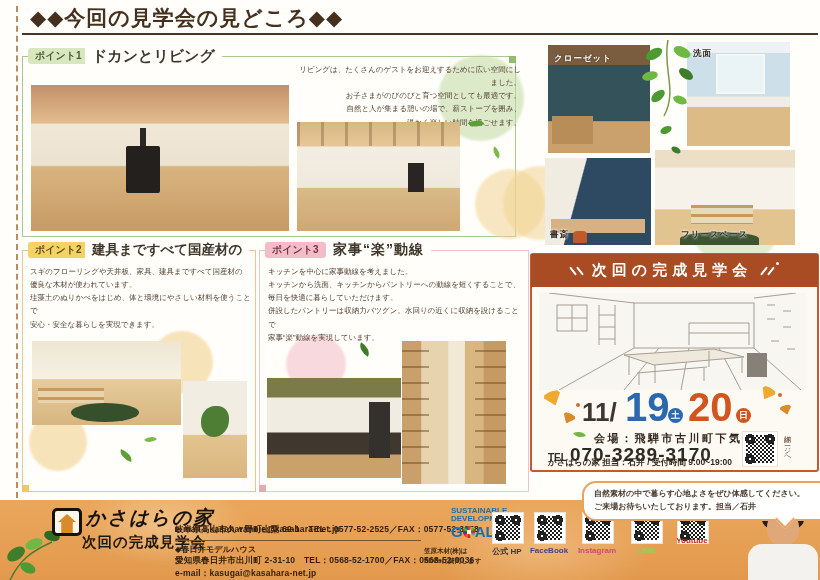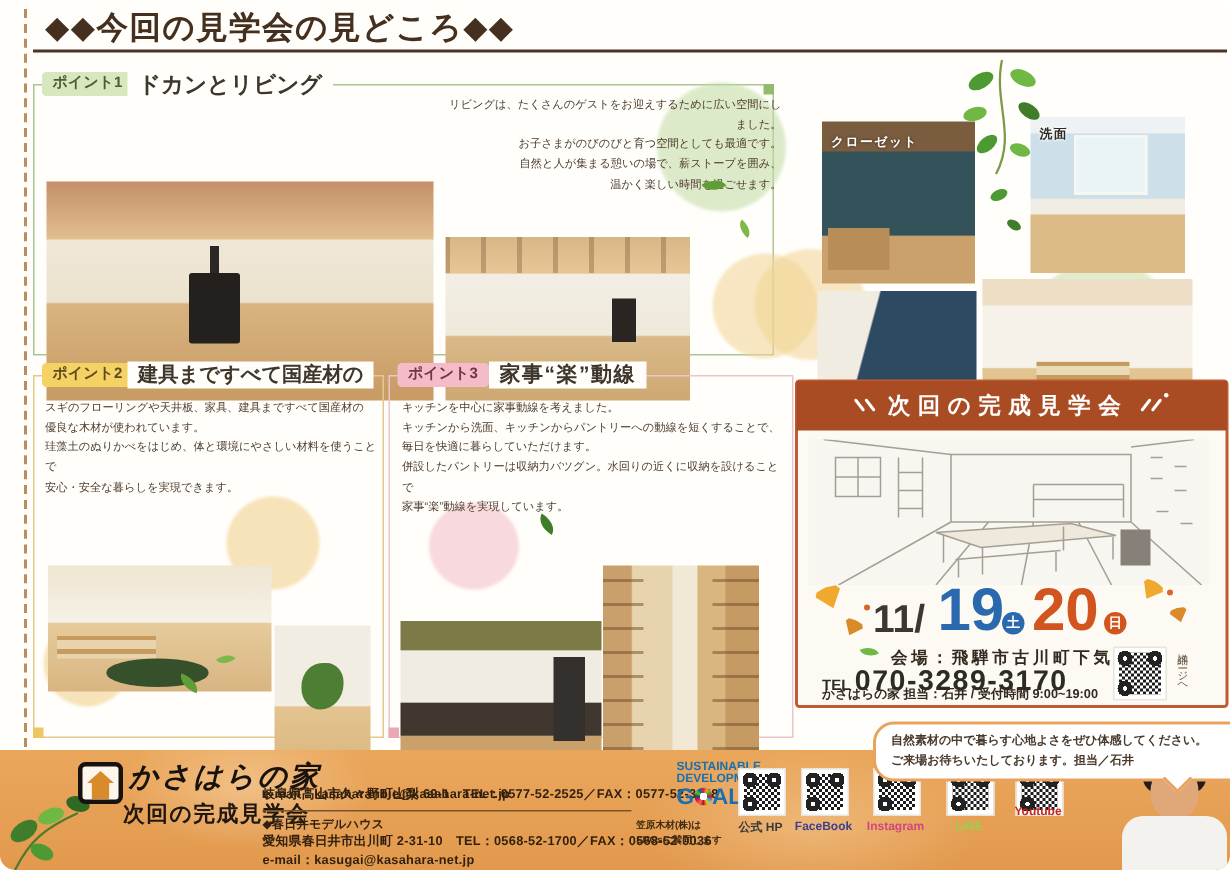--- a/index.html
+++ b/index.html
@@ -1,17 +1,17 @@
 <!DOCTYPE html>
 <html><head>
 <meta charset="utf-8">
 <style>
   html,body{margin:0;padding:0;background:#fff;}
   .page{position:relative;width:820px;height:580px;background:#fffefa;overflow:hidden;
-        font-family:"Liberation Sans","DejaVu Sans",sans-serif;color:#42332a;border-radius:10px;}
+        font-family:"Liberation Sans","DejaVu Sans",sans-serif;color:#42332a;}
   
   .left-dash{position:absolute;left:16px;top:6px;height:492px;border-left:2px dashed #a2672f;opacity:.75;}
   .title{position:absolute;left:30px;top:4px;margin:0;font-size:21px;font-weight:bold;color:#45301f;letter-spacing:1px;}
   .title-rule{position:absolute;left:22px;top:33px;width:796px;height:2px;background:#4a3526;}
   
   .pbox{position:absolute;border:1px solid;}
   .pbox1{left:22px;top:56px;width:492px;height:179px;border-color:#a9c795;}
   .pbox2{left:22px;top:250px;width:232px;height:240px;border-color:#e2c98c;}
   .pbox3{left:259px;top:250px;width:268px;height:240px;border-color:#eac6cc;}
   .corner{position:absolute;width:7px;height:7px;}
@@ -29,21 +29,21 @@
   .point-body{position:absolute;margin:0;font-size:7.5px;line-height:1.75;color:#4e3c2e;white-space:pre-line;}
   .body1{left:270px;top:6px;width:228px;text-align:right;}
   .body2{left:7px;top:14px;width:222px;}
   .body3{left:8px;top:14px;width:256px;}
   
   .wc{position:absolute;border-radius:50%;opacity:.55;filter:blur(1px);}
   .leaf{position:absolute;background:#5f9e35;border-radius:0 100% 0 100%;}
   .gk{position:absolute;background:#efa92f;clip-path:polygon(50% 100%,2% 28%,12% 8%,50% 0,88% 8%,98% 28%);}
   .dot{position:absolute;border-radius:50%;background:#d6672a;}
   
-  .photo{position:absolute;overflow:hidden;margin-top:36px;}
+  .photo{position:absolute;overflow:hidden;}
   .ph-living{background:linear-gradient(180deg,#c3906a 0,#e2bd8e 26%,#f1e7d6 27%,#ece2d0 55%,#d9b480 56%,#c89a64 100%);}
   .stove{position:absolute;left:37%;top:42%;width:13%;height:32%;background:#23201d;border-radius:2px;}
   .stove::before{content:"";position:absolute;left:40%;top:-18px;width:18%;height:18px;background:#2b2724;}
   .ph-dining{background:linear-gradient(180deg,#d8b786 0,#e6c795 22%,#f3eee3 23%,#efe9dc 60%,#d9ba88 61%,#cfa873 100%);}
   .ph-dining::before{content:"";position:absolute;left:0;top:0;right:0;height:22%;
       background:repeating-linear-gradient(90deg,rgba(118,80,46,.35) 0 3px,transparent 3px 24px);}
   .tvshape{position:absolute;right:22%;top:38%;width:10%;height:26%;background:#2a2523;}
   .ph-loft{background:linear-gradient(180deg,#efe6d2 0,#f6f1e6 45%,#e6cb9b 46%,#d8b582 100%);}
   .rug{position:absolute;left:26%;bottom:4%;width:46%;height:22%;background:#37502c;border-radius:50%;}
   .shelfbar{position:absolute;left:4%;bottom:26%;width:44%;height:18%;background:

